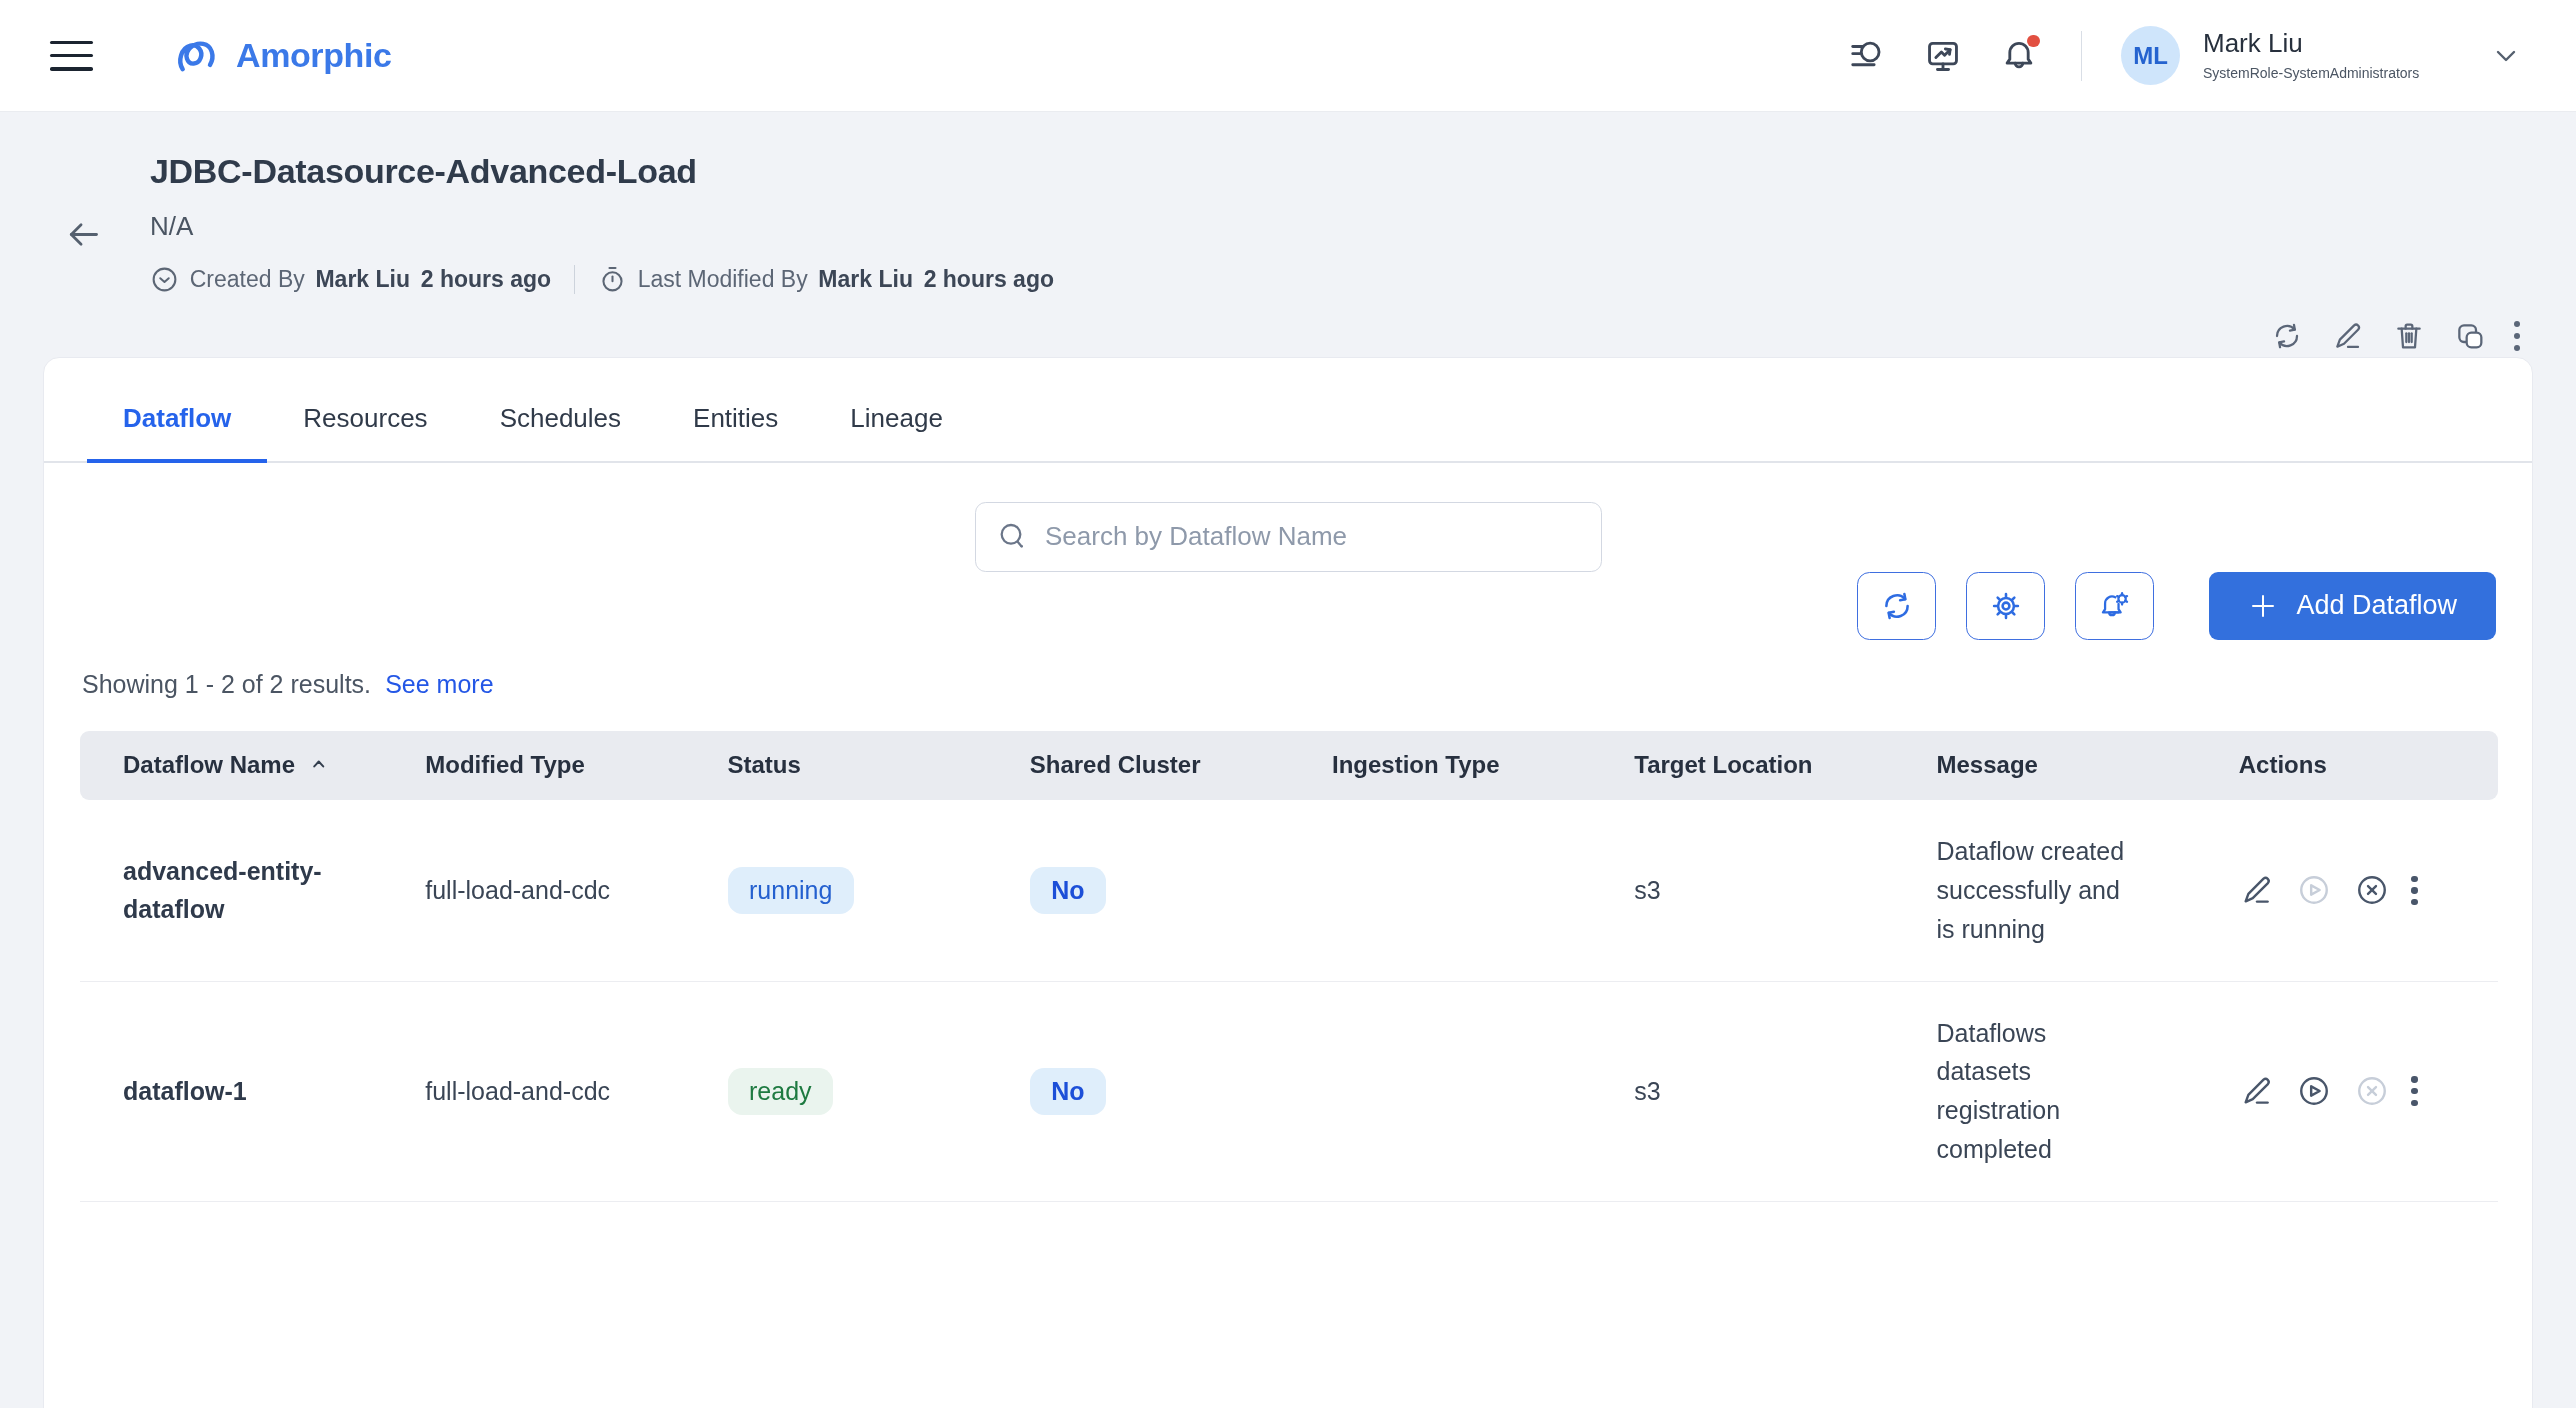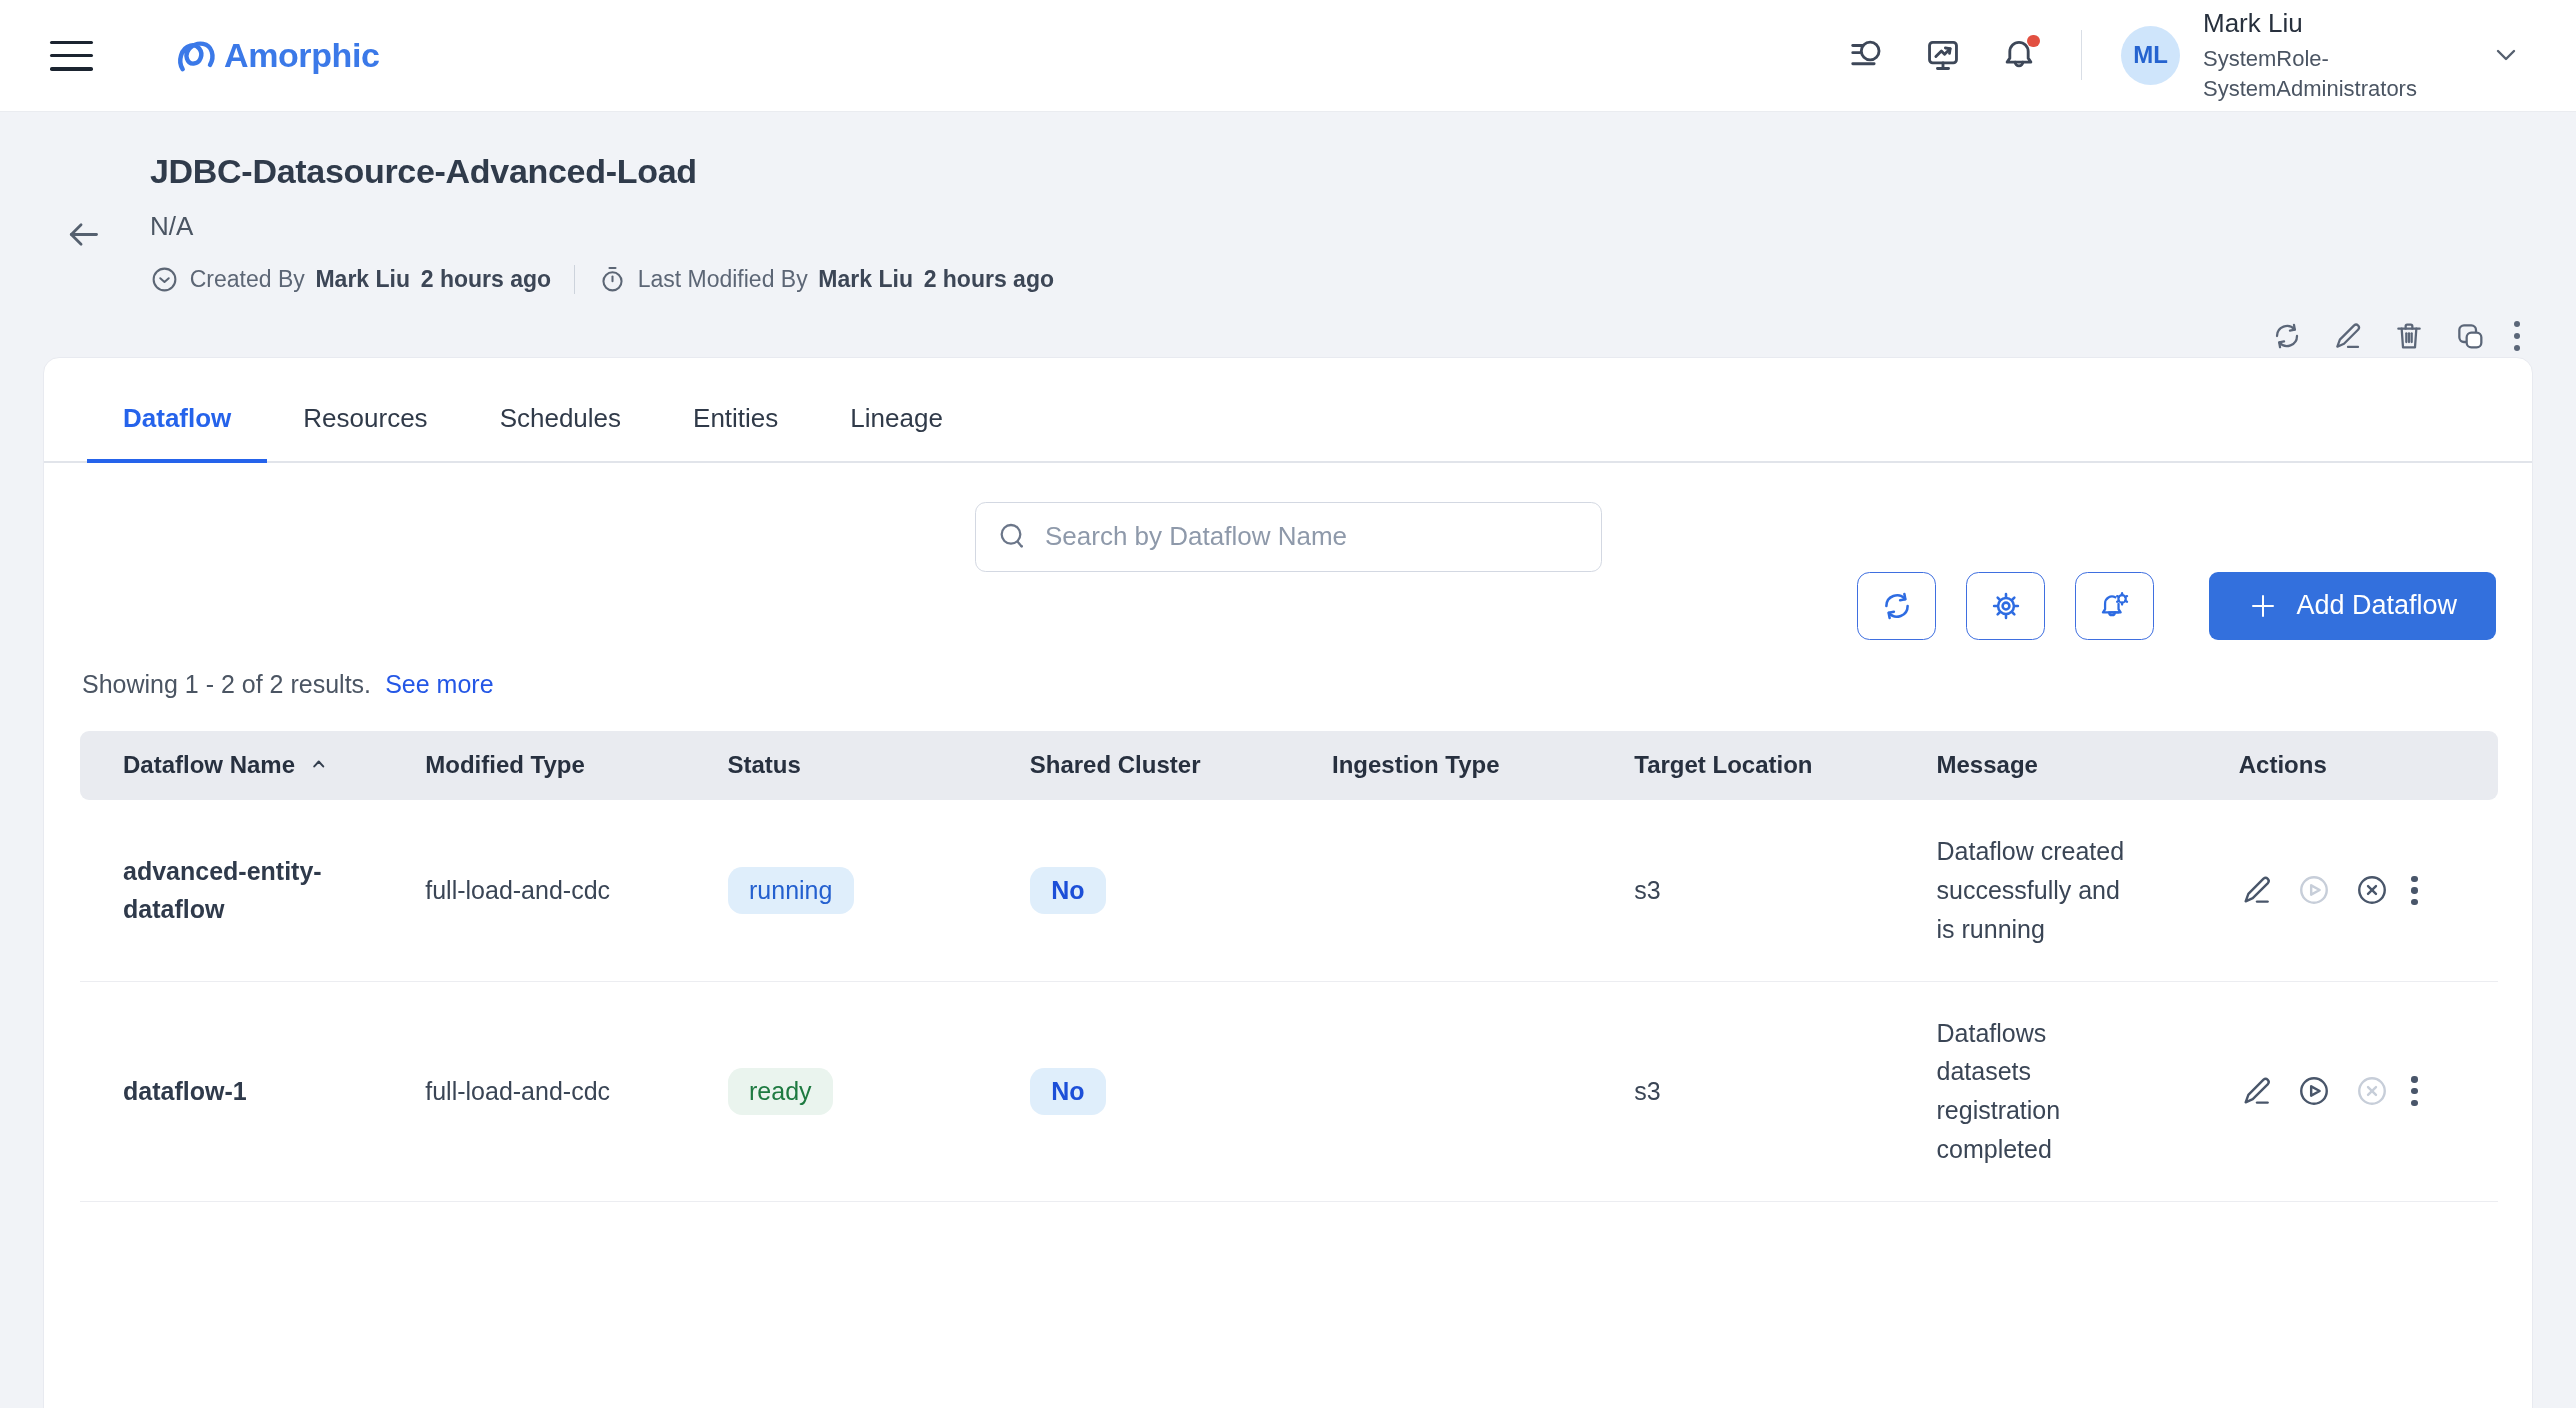--- a/index.html
+++ b/index.html
@@ -5,32 +5,32 @@
   * { margin:0; padding:0; box-sizing:border-box; }
   html,body { width:2576px; height:1408px; overflow:hidden; }
   body { font-family:"Liberation Sans", sans-serif; background:#f1f3f7; color:#333e4e; }
   svg { display:block; }
 
   
   .topbar { height:111px; background:#ffffff; display:flex; align-items:center;
             padding:0 54px 0 50px; box-shadow:0 0.9px 0 #e9ebef; position:relative; z-index:5; }
   .hamburger { width:43px; height:30px; display:flex; flex-direction:column; justify-content:space-between; cursor:pointer; }
   .hamburger span { display:block; height:3.6px; background:#1b2430; border-radius:1.8px; }
-  .logo { display:flex; align-items:center; margin-left:79px; gap:5px; }
+  .logo { display:flex; align-items:center; margin-left:79px; gap:17px; }
   .logo-text { font-size:34px; font-weight:bold; color:#3b79e8; letter-spacing:-0.4px; }
   .topbar-right { margin-left:auto; display:flex; align-items:center; }
   .top-icon { color:#3d4758; margin-left:38px; position:relative; cursor:pointer; }
   .top-icon svg { width:38px; height:38px; }
   .unread-dot { position:absolute; top:-1.8px; right:-1.8px; width:12.5px; height:12.5px; border-radius:50%; background:#e25041; }
   .top-divider { width:0.9px; height:50px; background:#d9dee6; margin:0 39px 0 43px; }
   .avatar { width:59px; height:59px; border-radius:50%; background:#cfe5fb; color:#2563cf;
             font-size:24px; font-weight:bold; display:flex; align-items:center; justify-content:center; }
   .user-block { margin-left:23px; width:242px; }
   .user-name { font-size:26px; color:#27303d; }
-  .user-role { font-size:22px; color:#4b5563; margin-top:5.4px; line-height:1.35; }
+  .user-role { font-size:14px; color:#4b5563; margin-top:5.4px; line-height:1.35; }
   .chevron { color:#55606f; margin-left:45px; cursor:pointer; }
   .chevron svg { width:32px; height:32px; }
 
   
   .page-head { position:relative; padding:41px 59px 0 150px; }
   .back-btn { position:absolute; left:64px; top:104px; color:#55606f; cursor:pointer; }
   .back-btn svg { width:39px; height:39px; }
   .page-title { font-size:34px; font-weight:600; color:#303b4b; letter-spacing:-0.3px; }
   .page-subtitle { font-size:26px; color:#4b5563; margin-top:20px; }
   .meta-row { display:flex; align-items:center; margin-top:23px; font-size:23px; color:#5c6675; }

